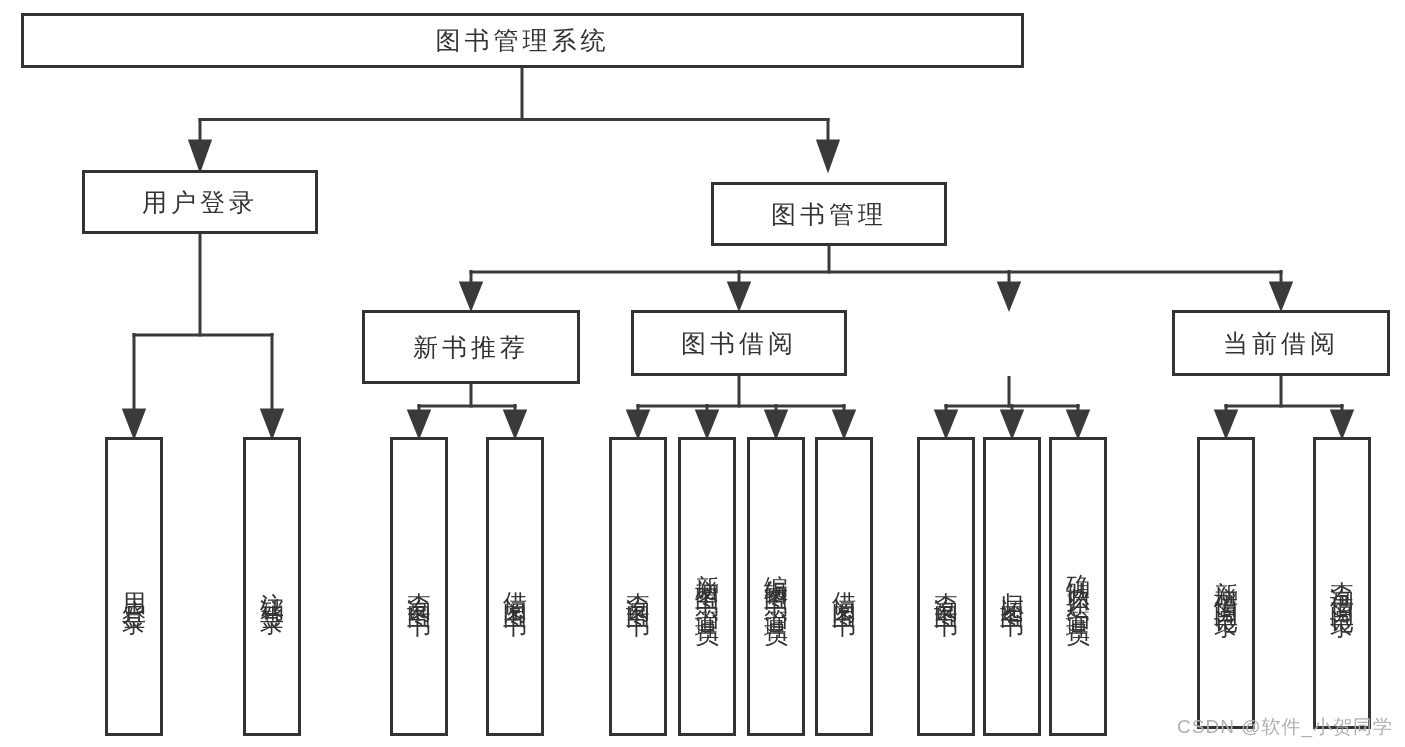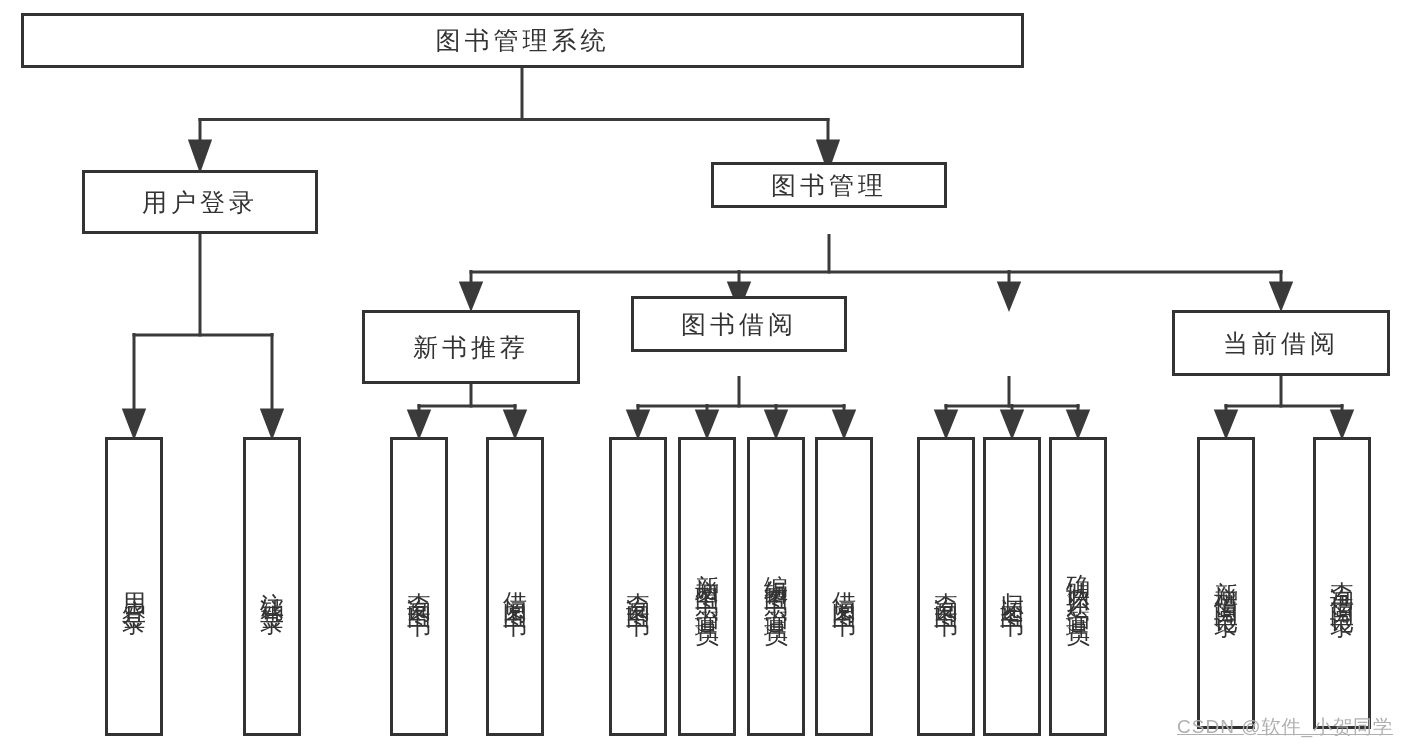--- a/index.html
+++ b/index.html
@@ -16,21 +16,21 @@
   .vbox{
     position:absolute;box-sizing:border-box;background:#fff;border:3px solid #333;
     display:flex;align-items:center;justify-content:center;z-index:2;
   }
   .vtext{
     display:inline-block;writing-mode:vertical-rl;
     font-size:24px;letter-spacing:7px;line-height:1;color:#333;white-space:nowrap;
   }
   .watermark{
     position:absolute;top:714px;right:12px;z-index:5;
-    font-size:19px;letter-spacing:1px;color:#b0b0b0;white-space:nowrap;text-decoration:underline;
+    font-size:19px;letter-spacing:1px;color:#b0b0b0;white-space:nowrap;
   }
 </style>
 </head>
 <body>
 
 <div class="canvas">
 
   <svg class="connectors" width="1405" height="747">
     <g stroke="#3a3a3a" stroke-width="3" fill="#3a3a3a">
 
@@ -91,24 +91,24 @@
       <line x1="1226" y1="404" x2="1226" y2="415"></line>
       <line x1="1342" y1="404" x2="1342" y2="415"></line>
       <polygon points="1216,411 1236,411 1226,436"></polygon>
       <polygon points="1332,411 1352,411 1342,436"></polygon>
     </g>
   </svg>
 
   <div class="hbox" style="left:21px;top:13px;width:1003px;height:55px">图书管理系统</div>
 
   <div class="hbox" style="left:82px;top:170px;width:236px;height:64px">用户登录</div>
-  <div class="hbox" style="left:711px;top:162px;width:236px;height:46px">图书管理</div>
+  <div class="hbox" style="left:711px;top:182px;width:236px;height:64px">图书管理</div>
 
   <div class="hbox" style="left:362px;top:310px;width:218px;height:74px">新书推荐</div>
-  <div class="hbox" style="left:631px;top:296px;width:216px;height:56px">图书借阅</div>
+  <div class="hbox" style="left:631px;top:310px;width:216px;height:66px">图书借阅</div>
   <div class="hbox" style="left:1172px;top:310px;width:218px;height:66px">当前借阅</div>
 
   <div class="vbox" style="left:105px;top:437px;width:58px;height:299px">
     <span class="vtext">用户登录</span>
   </div>
   <div class="vbox" style="left:243px;top:437px;width:58px;height:299px">
     <span class="vtext">注销登录</span>
   </div>
 
   <div class="vbox" style="left:390px;top:437px;width:58px;height:299px">

